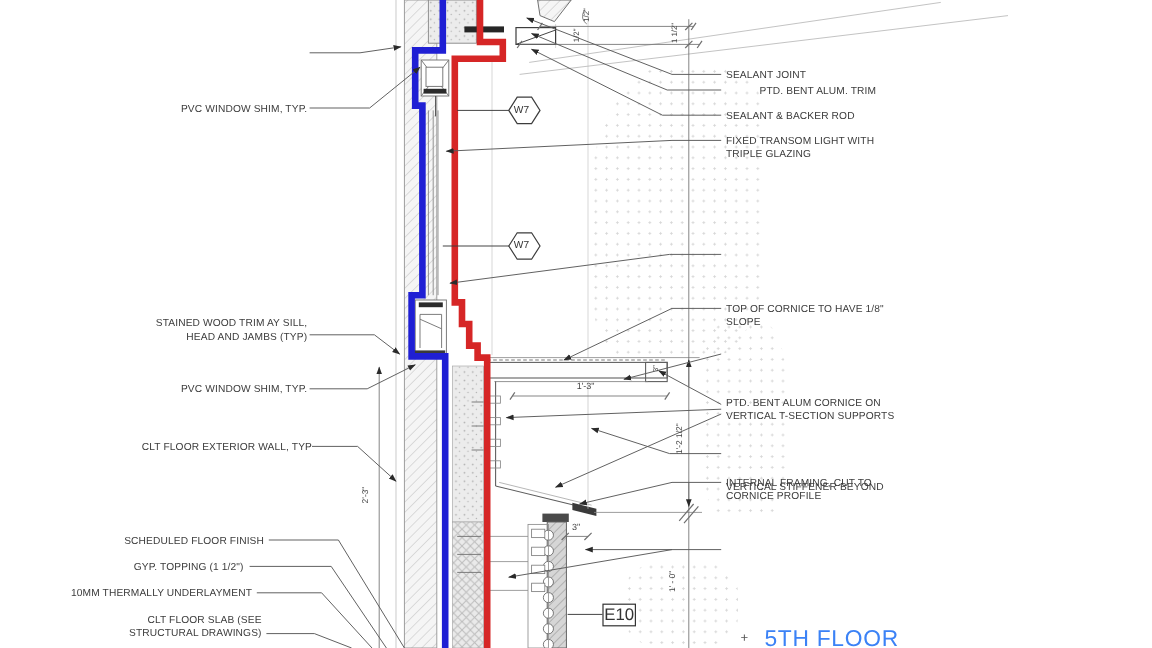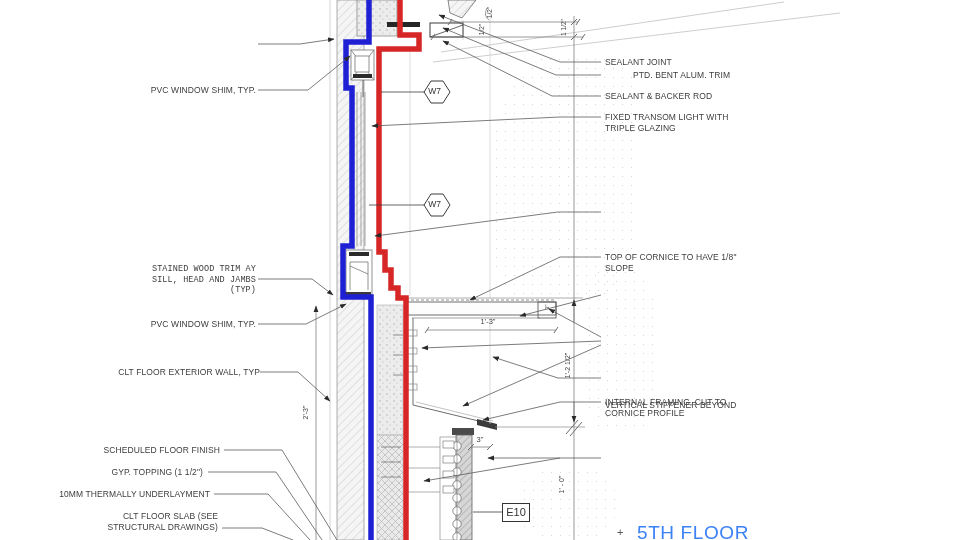--- a/index.html
+++ b/index.html
@@ -5,21 +5,21 @@
   html,body{margin:0;padding:0;background:#fff;}
   #canvas{position:relative;width:960px;height:540px;background:#ffffff;overflow:hidden;
           font-family:"Liberation Sans",sans-serif;color:#3a3a3a;}
   .lbl{position:absolute;font-size:8.5px;line-height:10.5px;letter-spacing:.1px;color:#3c3c3c;}
   .lbl.r{text-align:right;}
   .lbl.l{text-align:left;}
   .dim{position:absolute;font-size:7px;color:#444;text-align:center;white-space:nowrap;}
   .rot{transform:rotate(-90deg);}
   .tagtxt{position:absolute;font-size:8.5px;color:#333;text-align:center;width:19px;}
   .e10box{position:absolute;left:502px;top:503px;width:26px;height:17px;border:1.5px solid #333;
-          background:#fff;font-size:11px;color:#333;text-align:center;line-height:17px;}
+          background:#fff;font-size:14px;color:#333;text-align:center;line-height:17px;}
   .level{position:absolute;left:637px;top:522px;font-size:19px;letter-spacing:.6px;color:#3b82f6;}
   .lvlmark{position:absolute;left:617px;top:526px;font-size:11px;color:#555;}
   .stipple{position:absolute;opacity:.55;pointer-events:none;
     background-image:radial-gradient(#b5b5b5 .8px, transparent .9px);
     background-size:9px 9px;}
   svg{position:absolute;left:0;top:0;}
 </style>
 </head>
 <body>
 
@@ -219,33 +219,34 @@
     <g stroke="#3c3c3c" stroke-width="1" fill="#fff">
       <line x1="426" y1="92" x2="381" y2="92" stroke-width="0.8"></line>
       <line x1="426" y1="205" x2="369" y2="205" stroke-width="0.8"></line>
       <polygon points="424,92 431,81 443,81 450,92 443,103 431,103"></polygon>
       <polygon points="424,205 431,194 443,194 450,205 443,216 431,216"></polygon>
       <line x1="503" y1="512" x2="473" y2="512" stroke-width="0.8"></line>
     </g>
   </svg>
 
   <div class="lbl r" style="right:704px;top:85px;width:130px;">PVC WINDOW SHIM, TYP.</div>
-  <div class="lbl r" style="right:704px;top:264px;width:130px;font-family:Liberation Mono, monospace;">STAINED WOOD TRIM AY SILL, HEAD AND JAMBS  (TYP)</div>
+  <div class="lbl r" style="right:704px;top:264px;width:130px;">STAINED WOOD TRIM AY SILL, HEAD AND JAMBS  (TYP)</div>
   <div class="lbl r" style="right:704px;top:319px;width:130px;">PVC WINDOW SHIM, TYP.</div>
   <div class="lbl r" style="right:700px;top:367px;width:150px;">CLT FLOOR EXTERIOR WALL, TYP</div>
   <div class="lbl r" style="right:740px;top:445px;width:140px;">SCHEDULED FLOOR FINISH</div>
   <div class="lbl r" style="right:757px;top:467px;width:120px;">GYP. TOPPING (1 1/2")</div>
   <div class="lbl r" style="right:750px;top:489px;width:160px;">10MM THERMALLY UNDERLAYMENT</div>
   <div class="lbl r" style="right:742px;top:511px;width:142px;">CLT FLOOR SLAB (SEE STRUCTURAL DRAWINGS)</div>
 
   <div class="lbl l" style="left:605px;top:57px;width:160px;">SEALANT JOINT</div>
   <div class="lbl l" style="left:605px;top:70px;width:160px;margin-left:28px;">PTD. BENT ALUM. TRIM</div>
   <div class="lbl l" style="left:605px;top:91px;width:160px;">SEALANT &amp; BACKER ROD</div>
   <div class="lbl l" style="left:605px;top:112px;width:125px;">FIXED TRANSOM LIGHT WITH TRIPLE GLAZING</div>
   <div class="lbl l" style="left:605px;top:252px;width:150px;">TOP OF CORNICE TO HAVE 1/8" SLOPE</div>
+  <div class="lbl l" style="left:605px;top:330px;width:165px;">PTD. BENT ALUM CORNICE ON VERTICAL T-SECTION SUPPORTS</div>
   <div class="lbl l" style="left:605px;top:364px;width:170px;margin-top:36px;">VERTICAL STIFFENER BEYOND</div>
   <div class="lbl l" style="left:605px;top:397px;width:140px;">INTERNAL FRAMING, CUT TO CORNICE PROFILE</div>
 
   <div class="dim rot" style="left:477px;top:9px;width:24px;font-size:6.5px;">1/2"</div>
   <div class="dim rot" style="left:469px;top:26px;width:24px;font-size:6.5px;">1/2"</div>
   <div class="dim rot" style="left:548px;top:24px;width:30px;font-size:6.5px;">1 1/2"</div>
   <div class="dim" style="left:470px;top:317px;width:36px;font-size:7.5px;">1'-3"</div>
   <div class="dim rot" style="left:537px;top:362px;width:60px;">1'-2 1/2"</div>
   <div class="dim rot" style="left:540px;top:304px;width:14px;font-size:6px;">3"</div>
   <div class="dim" style="left:470px;top:435px;width:20px;font-size:7.5px;">3"</div>

